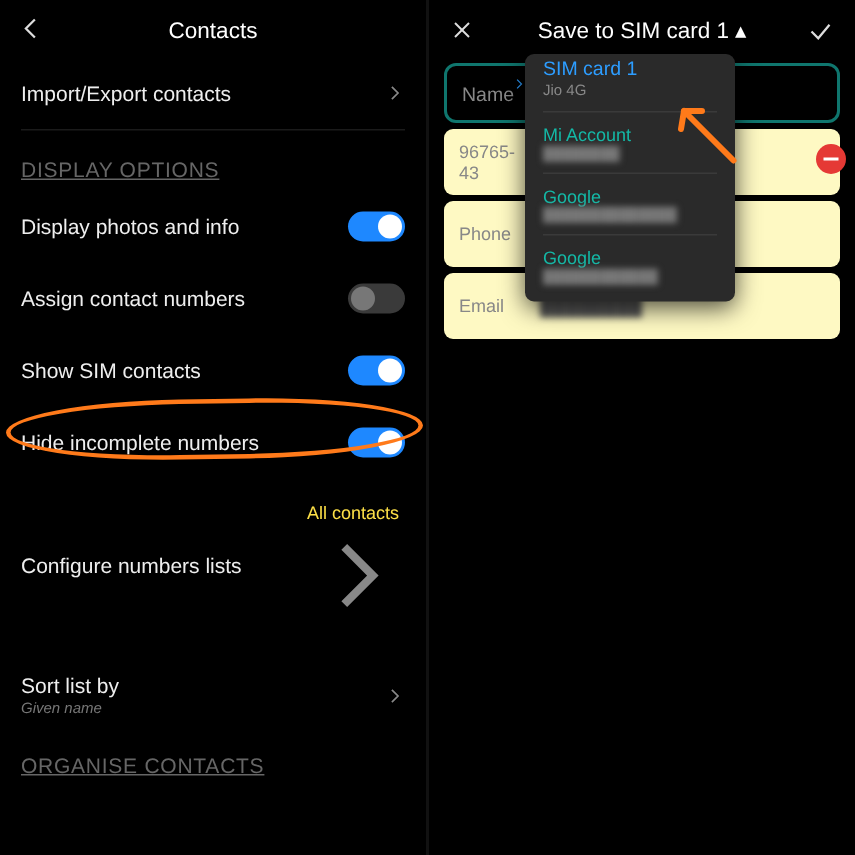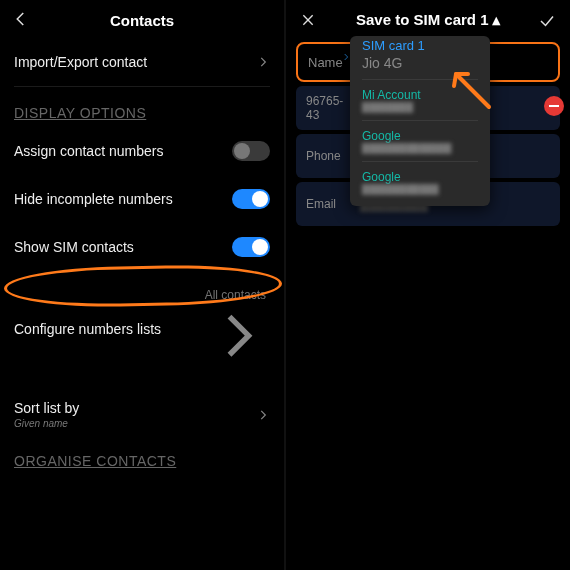--- a/index.html
+++ b/index.html
@@ -11,33 +11,33 @@
     color: #eee;
     overflow: hidden;
     position: relative;
   }
   .panel { flex: 1; height: 100%; background: #000; position: relative; padding: 0 10px; }
   .panel.left { border-right: 2px solid #111; }
   .titlebar {
     height: 40px; display: flex; align-items: center; justify-content: center;
     position: relative;
   }
-  .title { font-size: 15px; font-weight: 700; color: #fff; }
+  .title { font-size: 15px; font-weight: 400; color: #fff; }
   .back-icon { position: absolute; left: 2px; top: 10px; width: 18px; height: 18px; }
   .back-icon svg { stroke:#ddd; }
   .close-icon { position: absolute; left: 4px; top: 12px; width: 16px; height:16px;}
   .check-icon { position: absolute; right: 4px; top: 12px; width: 18px; height:18px;}
   .tri { margin-left:4px; display:inline-block; }
   .row {
     display: flex; align-items: center; justify-content: space-between;
     padding: 14px 4px; min-height: 44px;
   }
   .row .label { font-size: 14px; color: #eee; }
   .row .sub { font-size: 10px; color: #777; margin-top:2px;font-style:italic;}
-  .row .secondary { font-size: 12px; color:#737373; margin-right:4px;}
+  .row .secondary { font-size: 12px; color:#fde047; margin-right:4px;}
   .section-title {
     font-size: 14px; letter-spacing: 0.5px; color: #666; padding: 10px 4px 6px;
     text-transform: uppercase;
     text-decoration: underline;
   }
   .divider { height:1px; background:#1b1b1b; margin: 2px 4px 8px; }
   .chevron { width:14px; height:14px; }
   .chevron svg { stroke:#888; }
   .toggle {
     width: 38px; height: 20px; border-radius: 20px; position: relative;
@@ -53,46 +53,46 @@
 
   .annot-circle {
     position:absolute; border:3px solid #ff7a1a; border-radius:50%/60%;
     left:4px; right:2px; top:266px; height:40px;
     transform: rotate(-1deg);
     pointer-events:none;
   }
 
   
   .name-field {
-    border:2px solid #f97316; border-radius:8px; height:40px;
+    border:2px solid #0f766e; border-radius:8px; height:40px;
     display:flex; align-items:center; padding:0 10px; margin-top:2px;
     font-size:13px; color:#888;
   }
   .rp-row {
     display:flex; align-items:center; height:44px; margin-top:4px;
-    background:#0f172a; border-radius:6px; padding:0 10px; gap:10px;
+    background:#fef9c3; border-radius:6px; padding:0 10px; gap:10px;
     font-size:12px;
   }
   .rp-row .lhs { color:#888; width:44px; font-size:12px;}
   .rp-row .blur { flex:1; color:#555; filter: blur(2px);}
   .remove-badge {
     width:20px;height:20px;border-radius:50%;background:#e53935;
     display:flex;align-items:center;justify-content:center;
     position:absolute; right:6px; top:96px;
   }
   .remove-badge::after{content:"";width:10px;height:2px;background:#fff;}
 
   
   .popup {
     position:absolute; left:64px; top:36px; width:140px;
     background:#2a2a2a; border-radius:6px; padding:2px 12px 12px;
     box-shadow:0 4px 16px rgba(0,0,0,.7);
   }
   .popup .primary { color:#2d9dff; font-size:13px; }
-  .popup .sub { color:#888; font-size:14px; margin-top:2px;}
+  .popup .sub { color:#888; font-size:10px; margin-top:2px;}
   .popup .sep { height:1px; background:#3a3a3a; margin:8px 0;}
   .popup .sec { color:#14b8a6; font-size:12px; }
   .popup .sec-sub { filter:blur(2px); color:#777; font-size:9px;}
   .popchev { position:absolute; left:55px; top:48px; width:10px;height:10px;}
 
   
   .arrow-annot {
     position:absolute; left:158px; top:62px; width:50px; height:50px;
     pointer-events:none;
   }
@@ -104,43 +104,49 @@
   <div class="titlebar">
     <span class="back-icon">
       <svg viewBox="0 0 24 24" fill="none" stroke-width="2">
           <polyline points="15 4 7 12 15 20"></polyline>
         </svg>
     </span>
     <span class="title">Contacts</span>
   </div>
 
   <div class="row">
-    <span class="label">Import/Export contact</span>
+    <span class="label">Import/Export contacts</span>
     <span class="chevron"><svg viewBox="0 0 24 24" fill="none" stroke-width="2">
           <polyline points="9 5 16 12 9 19"></polyline>
         </svg></span>
   </div>
   <div class="divider"></div>
 
   <div class="section-title">DISPLAY OPTIONS</div>
 
   <div class="row">
+    <span class="label">Display photos and info</span>
+    <span class="toggle on">
+        <span class="knob"></span>
+      </span>
+  </div>
+  <div class="row">
     <span class="label">Assign contact numbers</span>
     <span class="toggle off">
         <span class="knob"></span>
       </span>
   </div>
   <div class="row">
+    <span class="label">Show SIM contacts</span>
+    <span class="toggle on">
+        <span class="knob"></span>
+      </span>
+  </div>
+  <div class="row">
     <span class="label">Hide incomplete numbers</span>
-    <span class="toggle on">
-        <span class="knob"></span>
-      </span>
-  </div>
-  <div class="row">
-    <span class="label">Show SIM contacts</span>
     <span class="toggle on">
         <span class="knob"></span>
       </span>
   </div>
   <div class="row">
     <span class="label">Configure numbers lists</span>
     <span><span class="secondary">All contacts</span><span class="chevron"><svg viewBox="0 0 24 24" fill="none" stroke-width="2">
             <polyline points="9 5 16 12 9 19"></polyline>
           </svg></span></span>
   </div>

